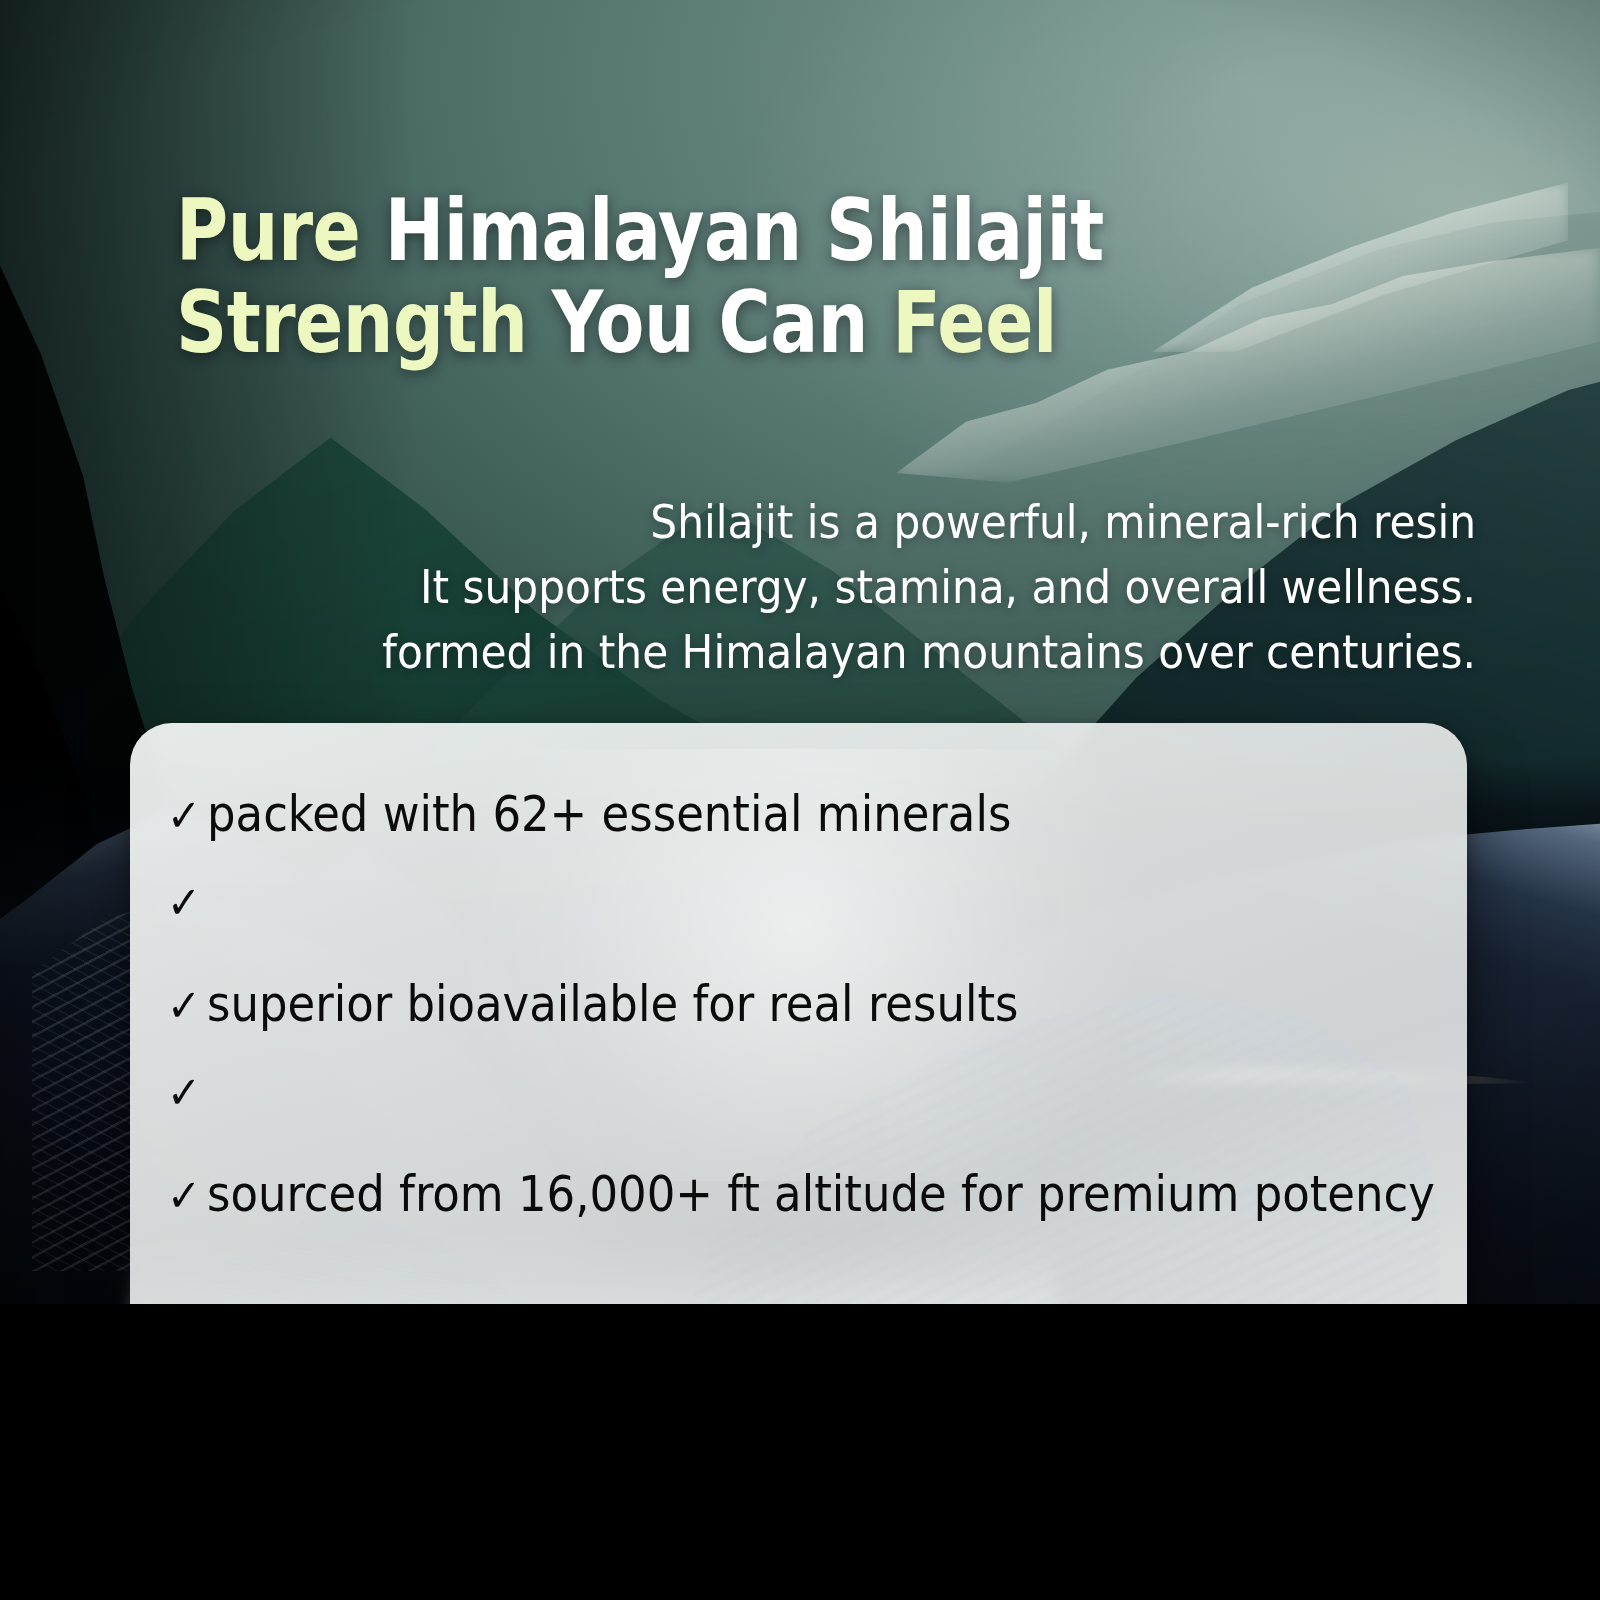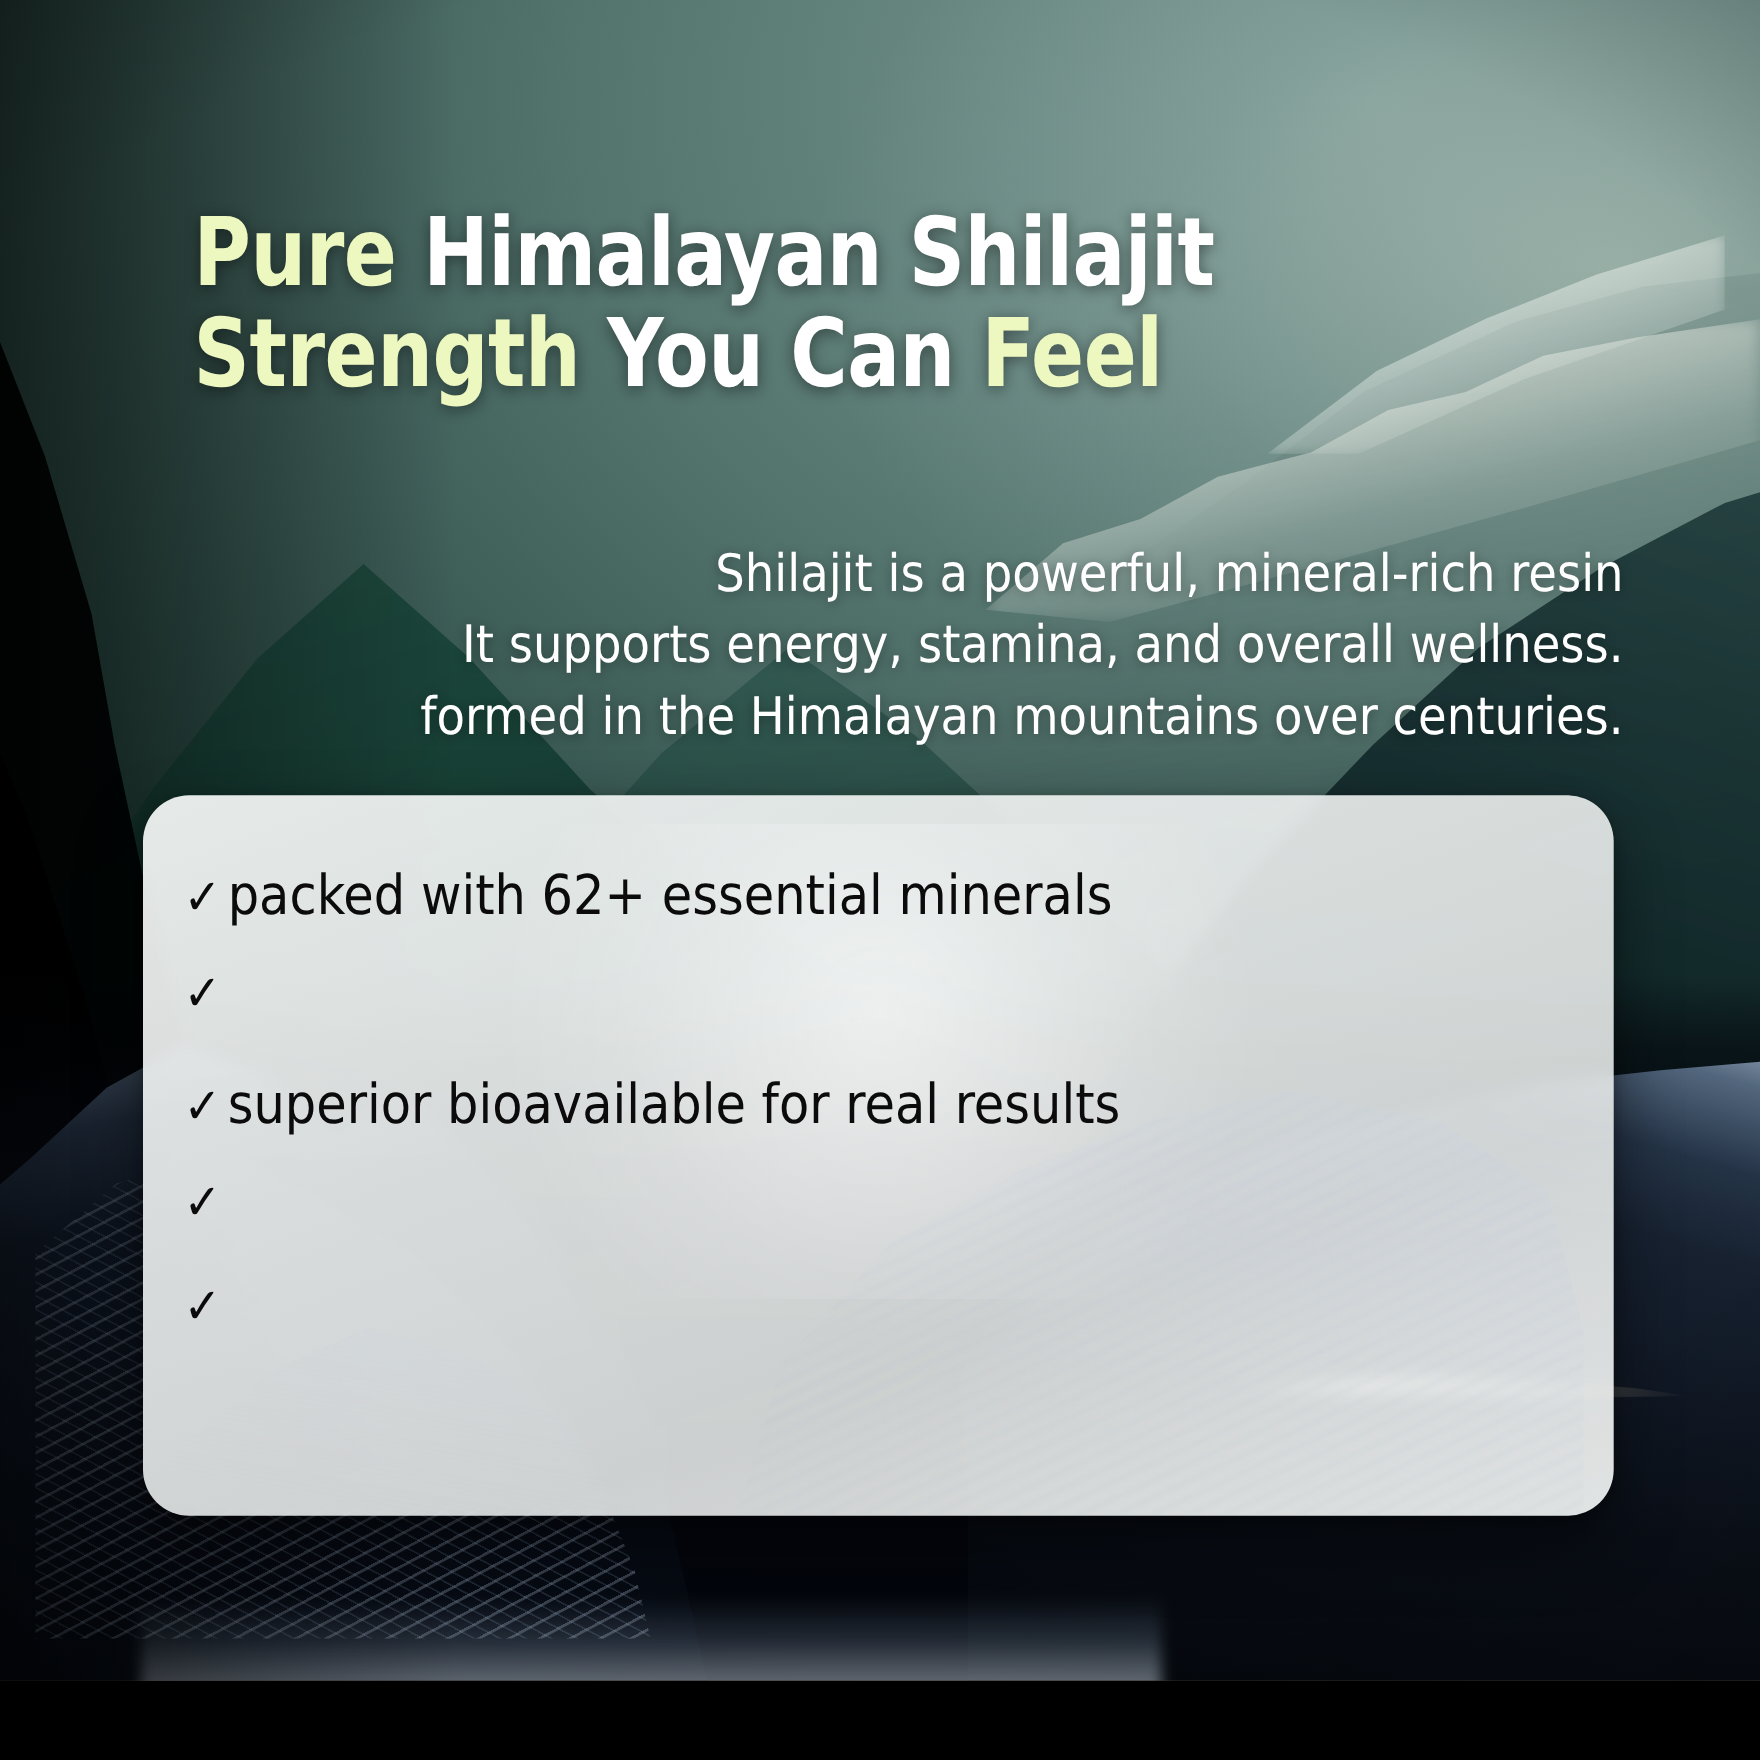--- a/index.html
+++ b/index.html
@@ -3,21 +3,21 @@
 <meta charset="utf-8">
 <style>
   html, body {
     margin: 0;
     padding: 0;
     background: #000;
   }
   #poster {
     position: relative;
     width: 1600px;
-    height: 1528px;
+    height: 1304px;
     overflow: hidden;
     font-family: "Liberation Sans", sans-serif;
     background: #c2410c;
   }
 
   
   .bg-layer { position: absolute; inset: 0; }
 
   .bg-sky {
     background:
@@ -334,17 +334,18 @@
       </li>
       <li class="benefit">
         <span class="check">✓</span>
         <span class="btext">superior bioavailable for real results</span>
       </li>
       <li class="benefit">
         <span class="check">✓</span>
       </li>
       <li class="benefit">
         <span class="check">✓</span>
+        <span class="btext">sourced from 16,000+ ft altitude for premium potency</span>
       </li>
     </ul>
   </div>
 
 </div>
 
 </body></html>

